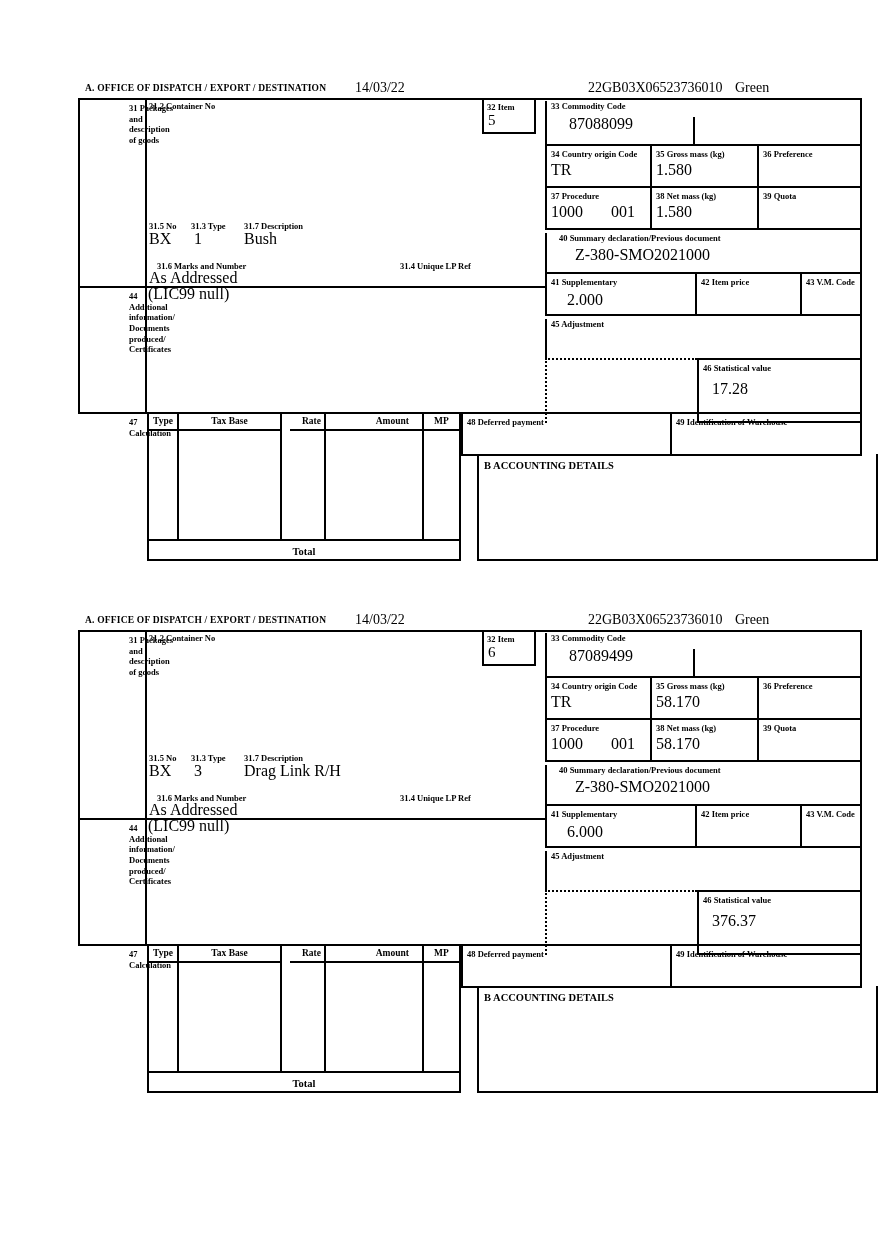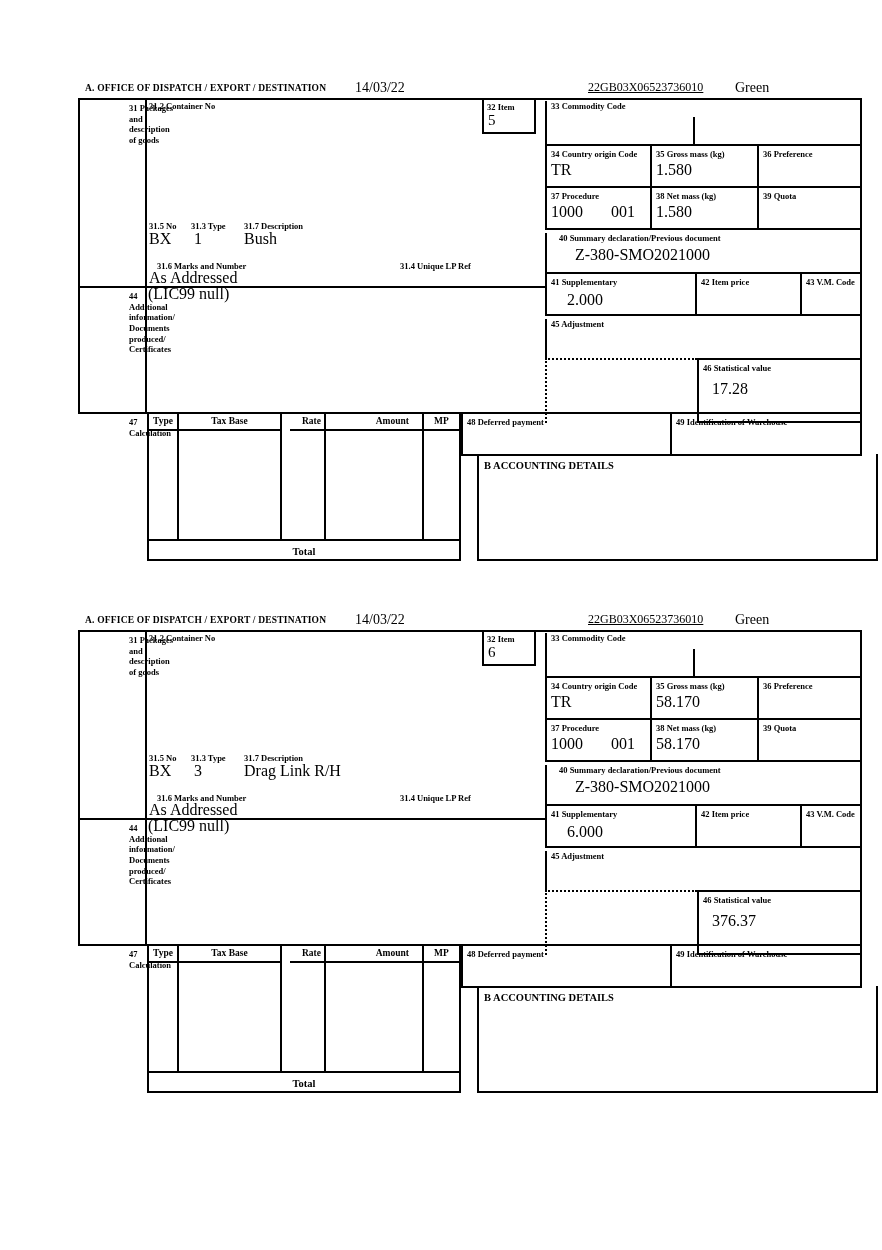--- a/index.html
+++ b/index.html
@@ -6,21 +6,21 @@
   #page{position:relative;width:882px;height:1250px;background:#ffffff;overflow:hidden;
         font-family:"Liberation Serif","DejaVu Serif",serif;color:#000;}
   .sad-form{position:absolute;left:78px;width:620px;height:482px;}
   .form-0{top:80px;}
   .form-1{top:612px;}
 
   
   .t{position:absolute;white-space:nowrap;}
   .office{left:7px;top:3px;font-weight:bold;font-size:9.5px;letter-spacing:.2px;}
   .date{left:277px;top:0px;font-size:14px;}
-  .ref{left:510px;top:0px;font-size:12px;text-decoration:underline;}
+  .ref{left:510px;top:0px;font-size:14px;}
   .status{left:657px;top:0px;font-size:14px;}
 
   
   .main-box{position:absolute;left:0;top:18px;width:784px;height:316px;
             border:2px solid #000;box-sizing:border-box;}
   .vl-left{position:absolute;left:67px;top:18px;width:2px;height:316px;background:#000;}
   .hl-44{position:absolute;left:0;top:206px;width:469px;height:2px;background:#000;}
 
   .lbl{font-weight:bold;font-size:8.5px;line-height:1.25;white-space:nowrap;display:block;margin:3px 0 0 4px;}
   .val{font-size:16px;line-height:1.05;white-space:nowrap;display:block;margin:2px 0 0 4px;}
@@ -136,20 +136,21 @@
     <span class="val abs pv-type">1</span>
     <span class="val abs pv-desc">Bush</span>
 
     <span class="lbl abs l-marks">31.6 Marks and Number</span>
     <span class="lbl abs l-lp">31.4 Unique LP Ref</span>
     <span class="val abs v-marks">As Addressed</span>
 
     <div class="rp">
       <div class="row r33">
         <span class="lbl">33 Commodity Code</span>
+        <span class="val v33">87088099</span>
         <div class="tick"></div>
       </div>
       <div class="row r3436">
         <div class="cell c34">
           <span class="lbl">34 Country origin Code</span>
           <span class="val">TR</span>
         </div>
         <div class="cell c35">
           <span class="lbl">35 Gross mass (kg)</span>
           <span class="val">1.580</span>
@@ -274,20 +275,21 @@
     <span class="val abs pv-type">3</span>
     <span class="val abs pv-desc">Drag Link R/H</span>
 
     <span class="lbl abs l-marks">31.6 Marks and Number</span>
     <span class="lbl abs l-lp">31.4 Unique LP Ref</span>
     <span class="val abs v-marks">As Addressed</span>
 
     <div class="rp">
       <div class="row r33">
         <span class="lbl">33 Commodity Code</span>
+        <span class="val v33">87089499</span>
         <div class="tick"></div>
       </div>
       <div class="row r3436">
         <div class="cell c34">
           <span class="lbl">34 Country origin Code</span>
           <span class="val">TR</span>
         </div>
         <div class="cell c35">
           <span class="lbl">35 Gross mass (kg)</span>
           <span class="val">58.170</span>

